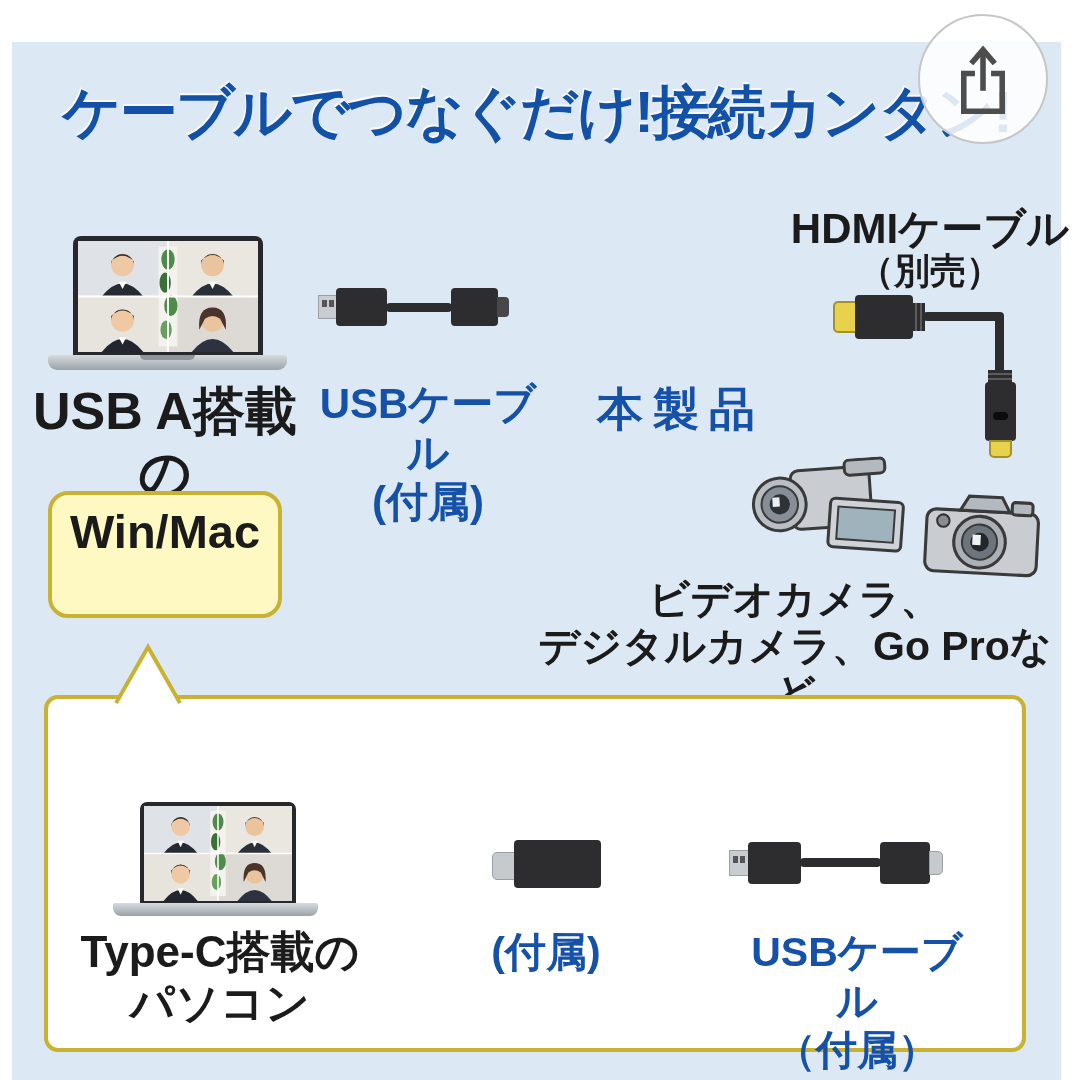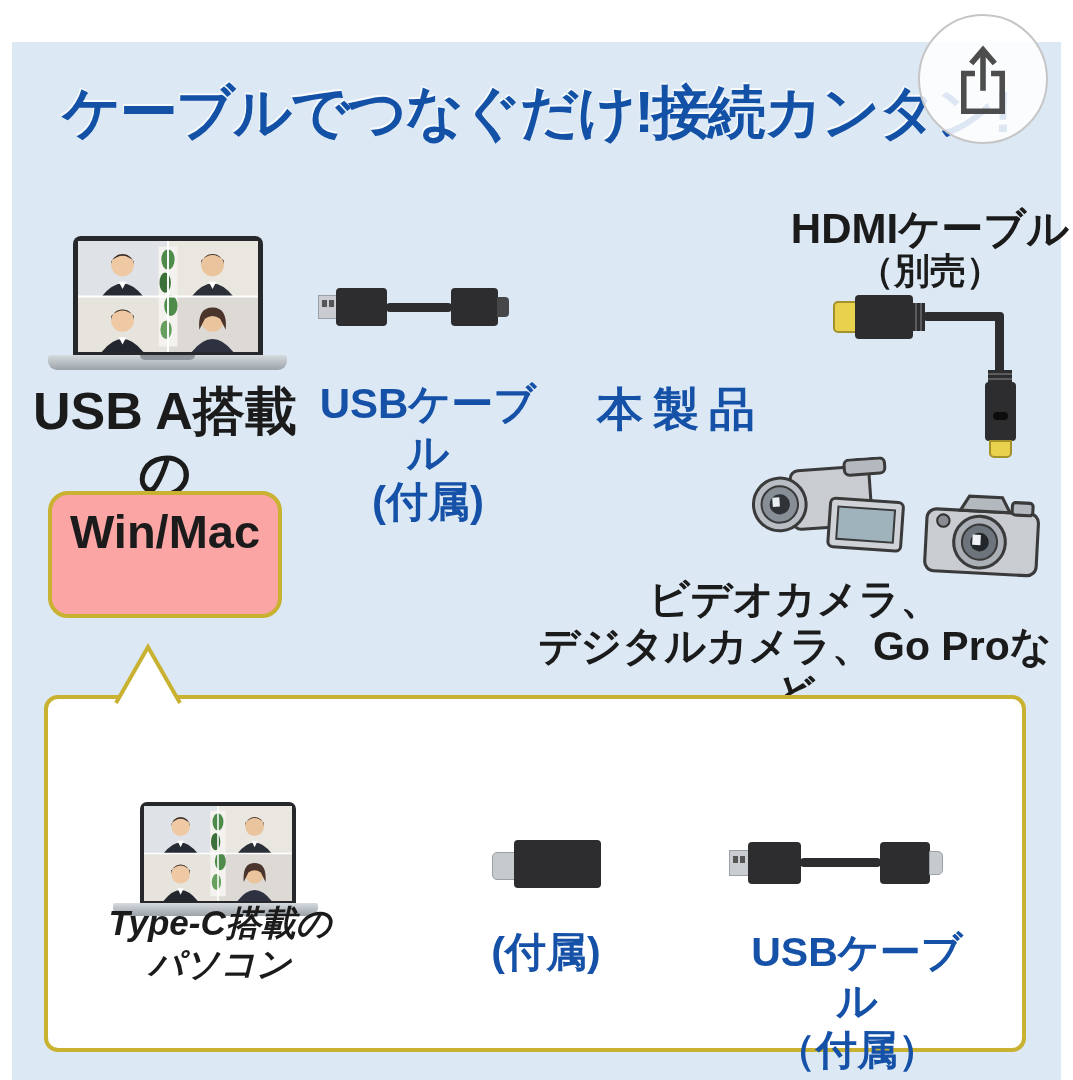--- a/index.html
+++ b/index.html
@@ -89,21 +89,21 @@
   #hdmi-tipB{left:989px;top:440px;width:23px;height:18px;border-radius:0 0 5px 5px;}
 
   
   #camcorder{left:750px;top:460px;width:162px;height:102px;transform:rotate(-4deg);}
   #dslr{left:920px;top:486px;width:124px;height:96px;transform:rotate(3deg);}
   #lbl-cameras{left:535px;top:576px;width:520px;font-size:41px;line-height:47px;}
 
   
   #badge{
     left:48px;top:491px;width:234px;height:127px;box-sizing:border-box;
-    background:#fca5a5;border:4px solid #c9b232;border-radius:20px;
+    background:#fef9c3;border:4px solid #c9b232;border-radius:20px;
     text-align:center;color:#1b1b1b;
   }
   #badge-line1{font-size:47px;font-weight:bold;margin-top:12px;line-height:1.05;}
   #badge-line2{font-size:33px;font-weight:bold;line-height:1.2;}
 
   
   #callout-box{
     left:44px;top:695px;width:982px;height:357px;box-sizing:border-box;
     background:#ffffff;border:4px solid #c9b232;border-radius:14px;z-index:1;
   }
@@ -112,21 +112,21 @@
     left:44px;top:728px;width:982px;text-align:center;font-weight:bold;
     font-size:41px;color:#b3992e;z-index:3;
   }
 
   
   #laptop-b-screen{left:140px;top:802px;width:156px;height:103px;
     background:#26282c;border-radius:7px 7px 0 0;padding:4px;box-sizing:border-box;z-index:3;}
   #laptop-b-screen svg{width:100%;height:100%;display:block;}
   #laptop-b-base{left:113px;top:903px;width:205px;height:13px;
     background:linear-gradient(#d6dbdf,#9ba2a8);border-radius:2px 2px 8px 8px;z-index:3;}
-  #lbl-laptop-b{left:55px;top:903px;width:330px;font-size:35px;z-index:3;font-style:italic;}
+  #lbl-laptop-b{left:55px;top:926px;width:330px;font-size:44px;z-index:3;}
 
   
   #adapter-tip{left:492px;top:852px;width:23px;height:28px;background:#c6cacd;
     border:1px solid #9aa0a5;border-radius:5px 0 0 5px;box-sizing:border-box;z-index:3;}
   #adapter-body{left:514px;top:840px;width:87px;height:48px;z-index:3;}
   #lbl-adapter{left:390px;top:928px;width:312px;font-size:41px;z-index:3;line-height:1.2;}
 
   
   #usb-b-tipL{left:729px;top:850px;width:20px;height:26px;z-index:3;}
   #usb-b-bodyL{left:748px;top:842px;width:53px;height:42px;z-index:3;}

